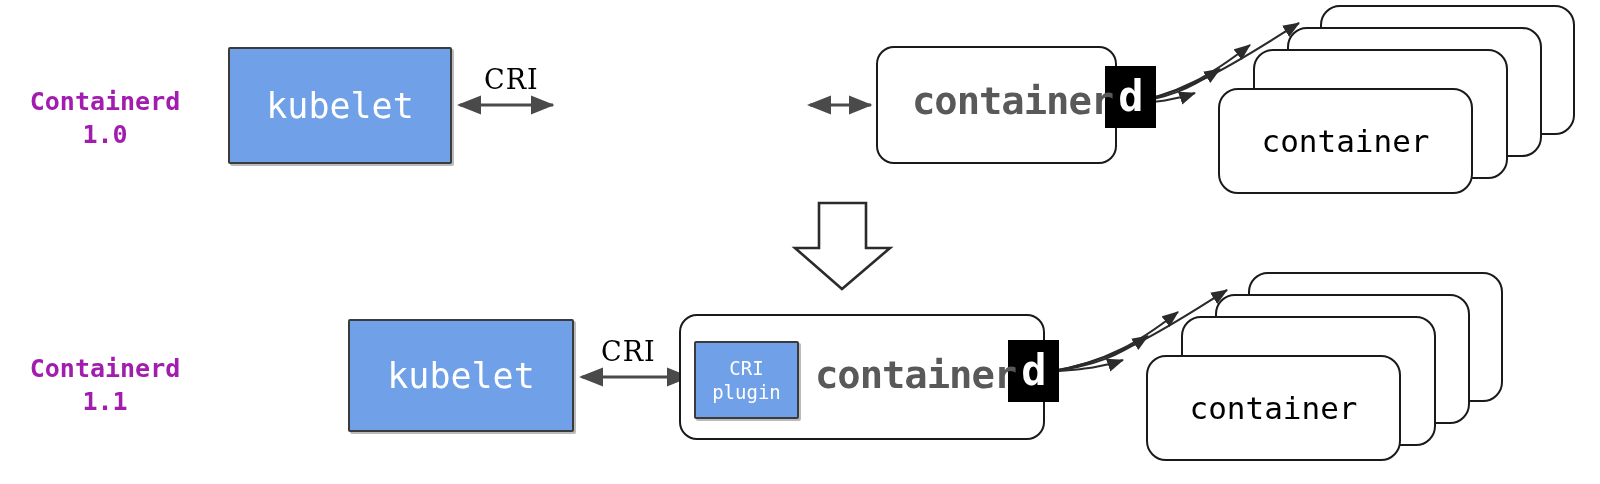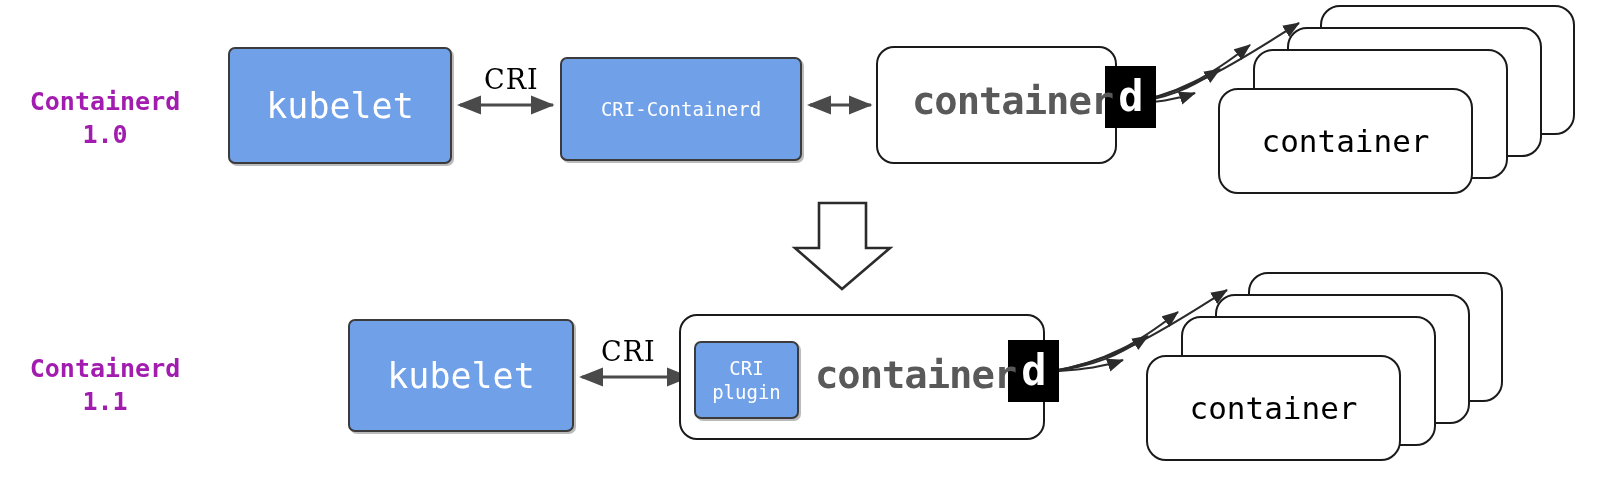--- a/index.html
+++ b/index.html
@@ -27,21 +27,21 @@
   .box{
     position:absolute;
     box-sizing:border-box;
     display:flex;
     align-items:center;
     justify-content:center;
   }
   .blue-box{
     background:#6FA0E8;
     border:2px solid #3b3b3b;
-    border-radius:7px;
+    border-radius:2px;
     color:#ffffff;
     font-family:"DejaVu Sans Mono","Liberation Mono",monospace;
     text-align:center;
     box-shadow:2px 2px 0 rgba(60,60,60,.35);
   }
   .white-box{
     background:#ffffff;
     border:2.5px solid #1a1a1a;
     border-radius:18px;
   }
@@ -129,23 +129,20 @@
 
   <div class="box blue-box" style="left:228px;top:47px;width:224px;height:117px;font-size:35px;">
     <span>kubelet</span>
   </div>
 
   <div class="cri-label" style="left:484px;top:64px;">CRI</div>
   <svg class="overlay">
     <line x1="460" y1="105" x2="553" y2="105" stroke="#4a4a4a" stroke-width="3" marker-start="url(#ah2s)" marker-end="url(#ah2)"></line>
   </svg>
 
-  <div class="box blue-box" style="left:560px;top:57px;width:242px;height:104px;font-size:19px;">
-    <span>CRI-Containerd</span>
-  </div>
 
   <svg class="overlay">
     <line x1="810" y1="105" x2="871" y2="105" stroke="#4a4a4a" stroke-width="3" marker-start="url(#ah2s)" marker-end="url(#ah2)"></line>
   </svg>
 
   <div class="box white-box" style="left:876px;top:46px;width:241px;height:118px;"></div>
   <div class="cd-logo" style="left:912px;top:78px;height:46px;">
     <span class="cd-word" style="font-size:37px;">container</span>
     <span class="cd-d" style="width:51px;height:62px;font-size:42px;margin-left:2px;margin-top:-8px;">d</span>
   </div>

